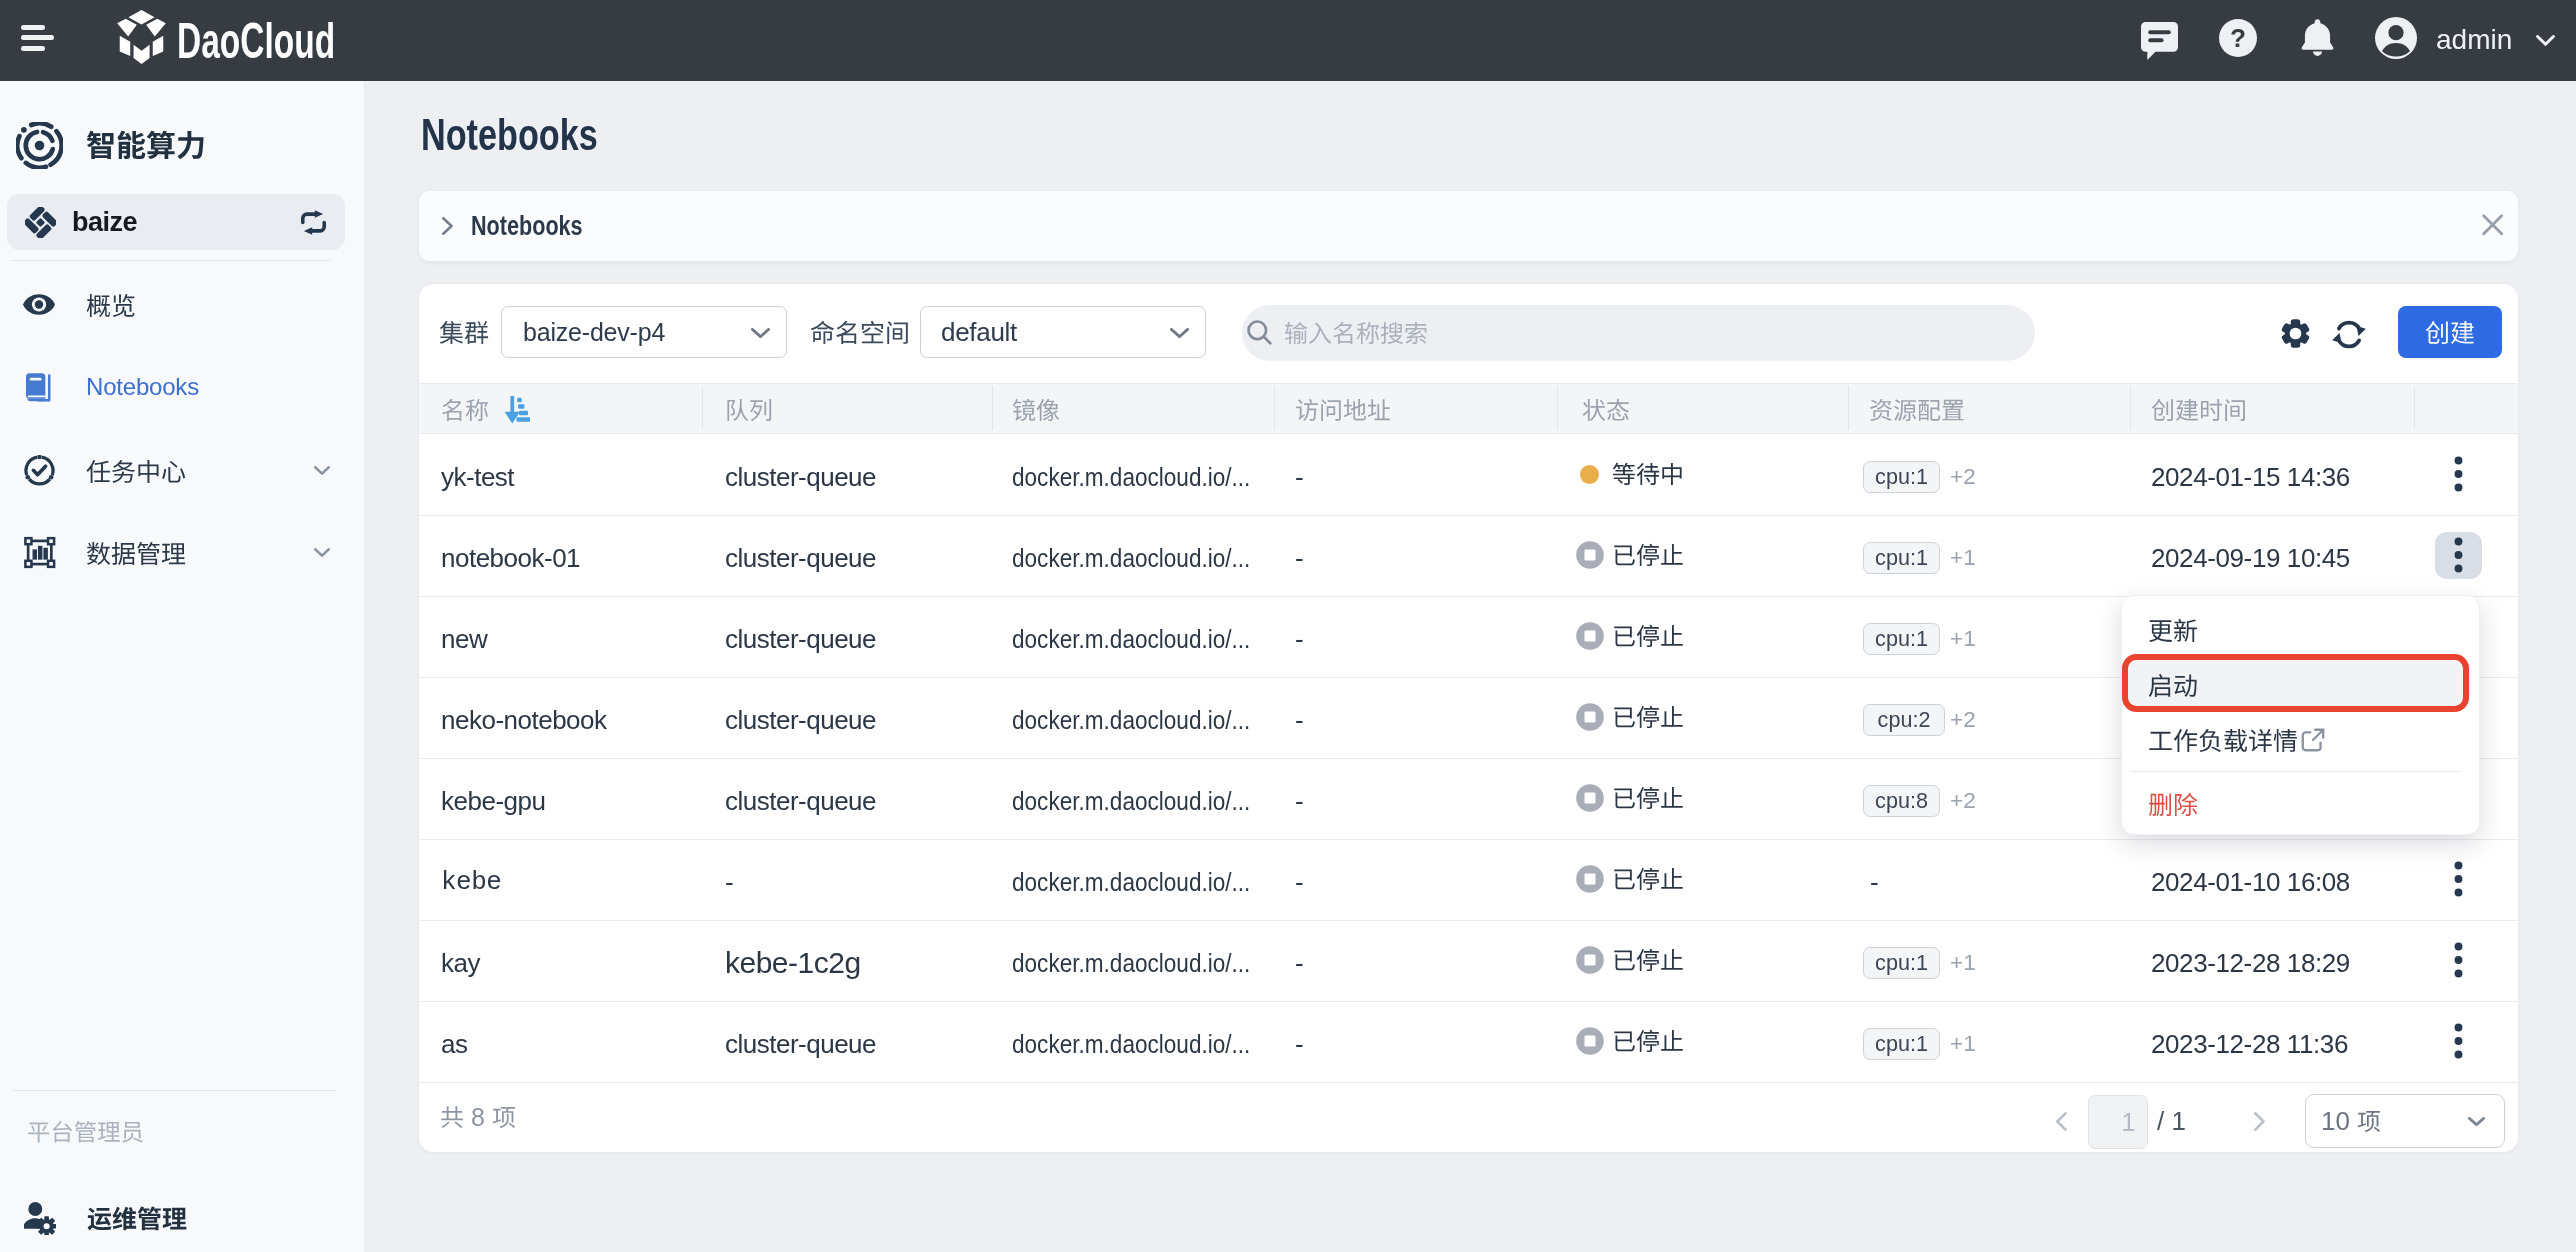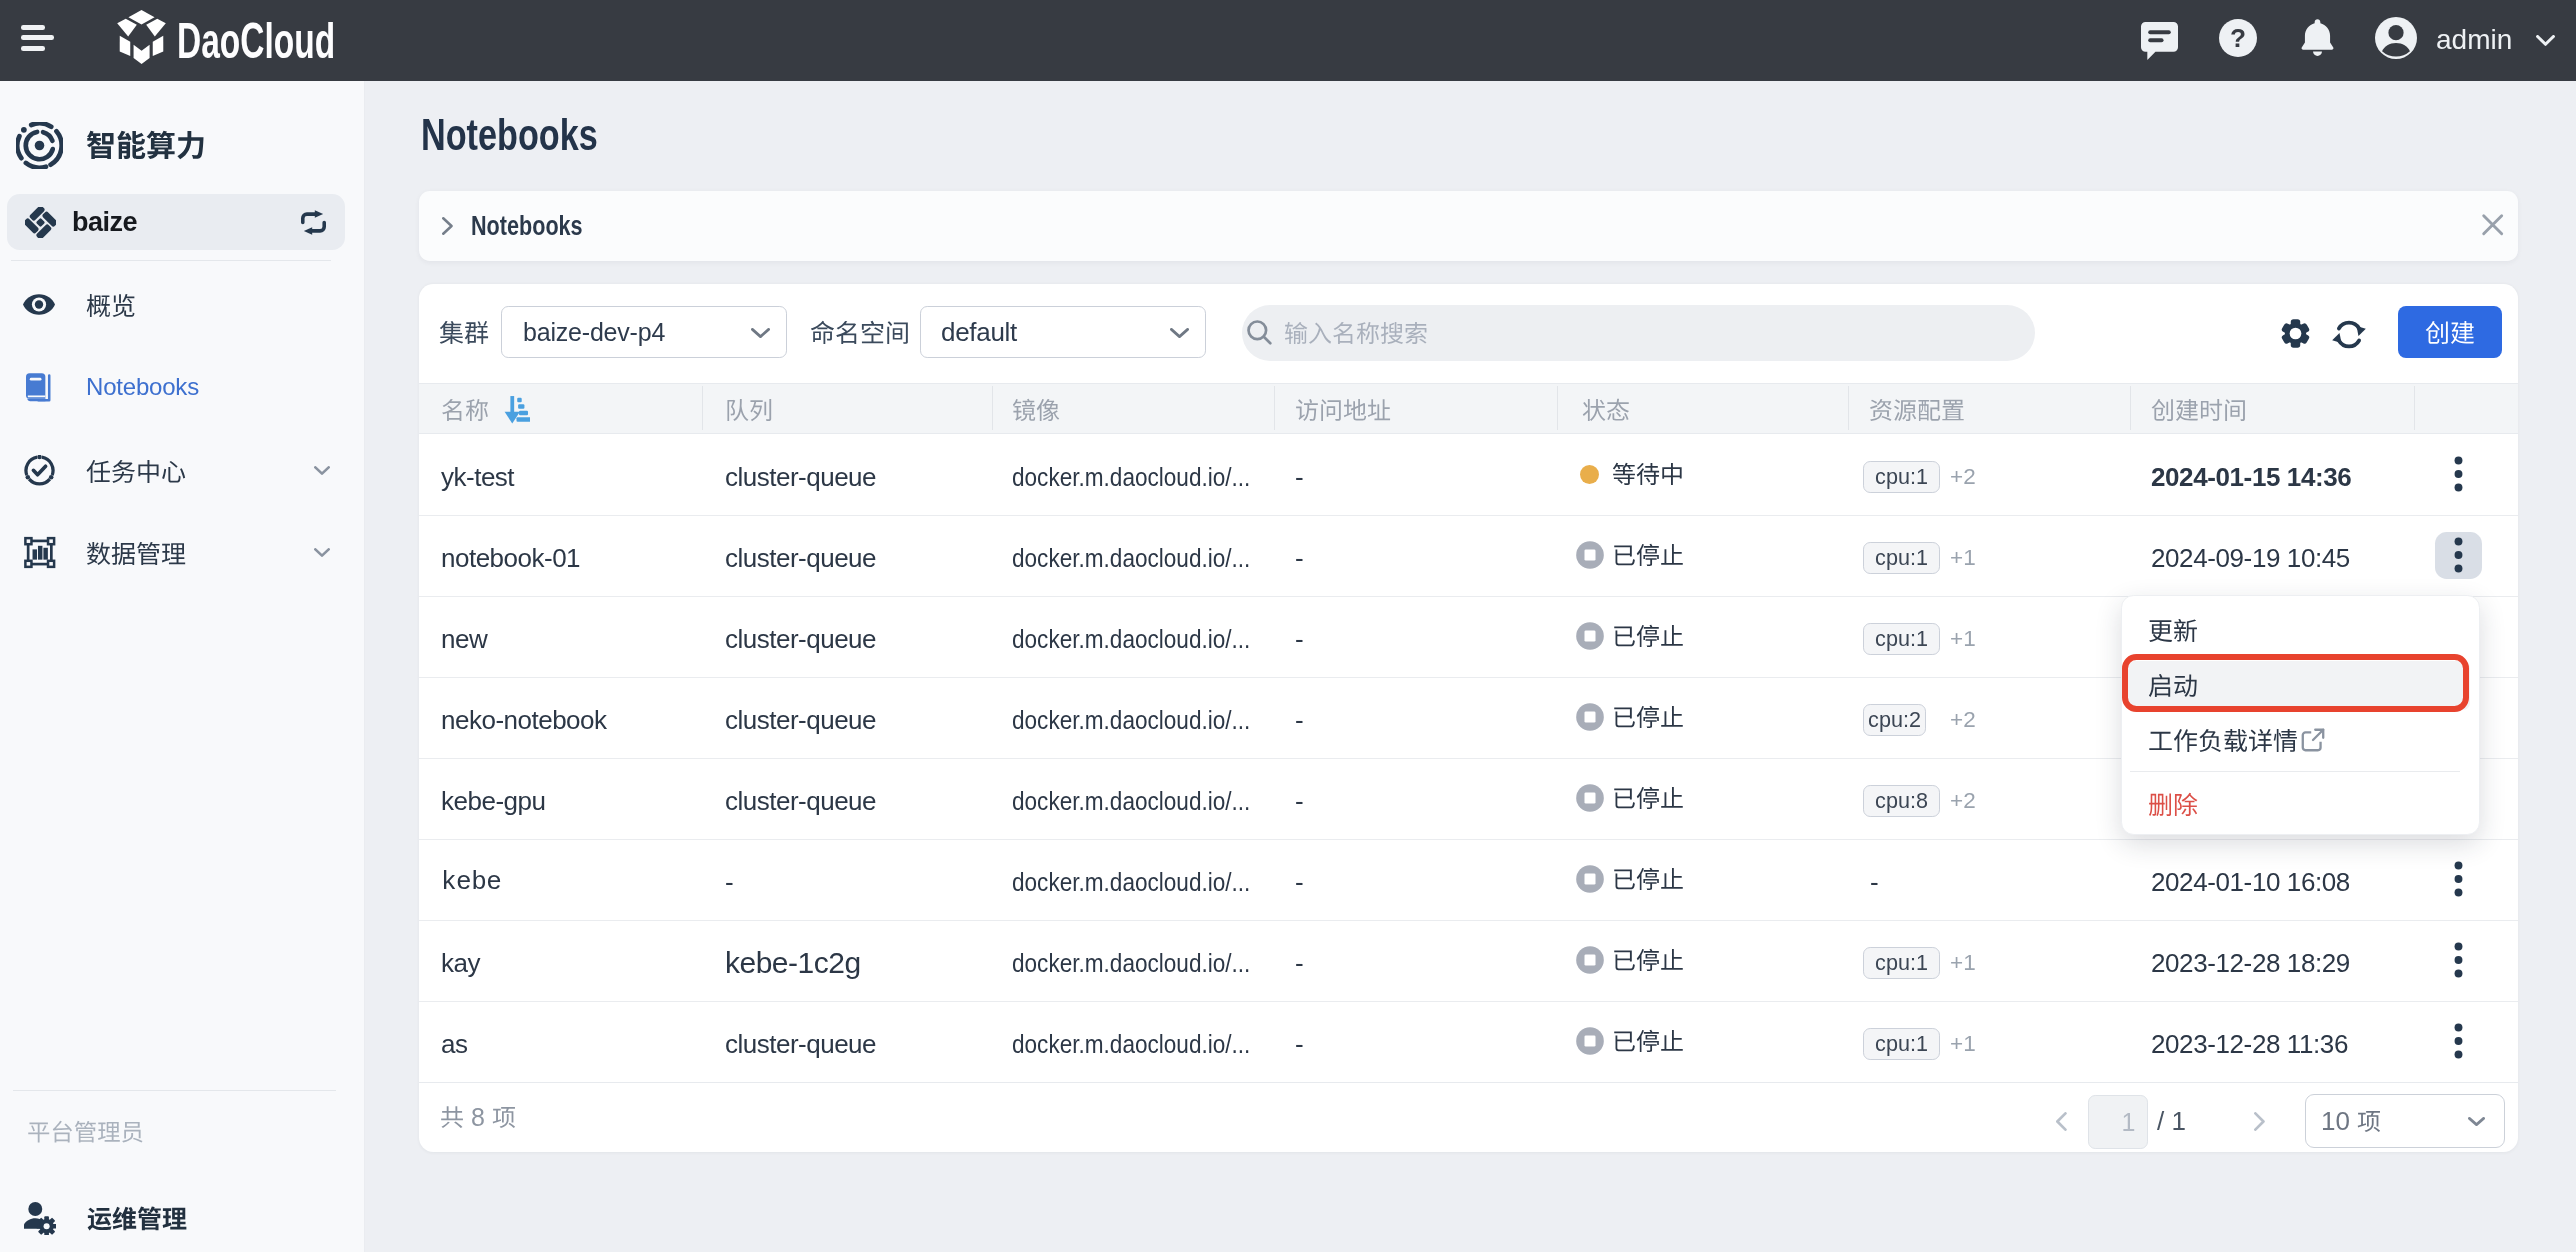--- a/index.html
+++ b/index.html
@@ -310,21 +310,21 @@
       <path d="M578 35C549 120 495 200 433 252L460 269V338H147V401H460V491H48V557H665V645H80V711H665V870C665 884 660 888 642 889C624 890 565 890 497 888C508 908 521 938 525 959C607 959 663 958 697 948C731 936 741 915 741 871V711H929V645H741V557H956V491H537V401H861V338H537V269H521C543 245 564 218 583 188H651C681 227 710 274 722 307L787 279C776 253 755 220 732 188H945V124H619C631 101 641 77 650 52ZM223 754C288 797 360 861 393 908L451 861C417 814 343 752 278 711ZM186 35C152 124 96 211 33 270C51 279 82 300 96 312C129 279 161 236 191 188H231C250 227 268 272 274 302L341 277C335 254 321 220 306 188H488V124H226C237 101 248 78 257 54Z M1415 676C1462 730 1513 805 1534 854L1598 816C1576 768 1523 696 1477 644ZM1255 42C1212 113 1122 197 1044 248C1055 263 1075 293 1083 310C1171 250 1267 157 1325 70ZM1606 45V170H1386V238H1606V365H1327V434H1747V546H1339V615H1747V869C1747 882 1742 887 1726 887C1710 888 1654 889 1594 886C1604 907 1616 938 1619 958C1697 958 1748 958 1780 946C1811 934 1821 913 1821 869V615H1955V546H1821V434H1962V365H1681V238H1910V170H1681V45ZM1272 263C1215 366 1119 469 1029 535C1042 553 1063 592 1069 609C1107 577 1147 539 1185 498V959H1257V412C1287 372 1315 330 1338 289Z M2458 40V219H2096V694H2171V632H2458V959H2537V632H2825V689H2902V219H2537V40ZM2171 558V292H2458V558ZM2825 558H2537V292H2825Z"></path>
     </svg>
   </div>
 <div style="position:absolute;left:1863px;top:461px;width:77px;height:32px;border-radius:7.2px;border:1.8px solid #ccd1da;background:#f4f5f7;box-sizing:border-box;display:flex;align-items:center;justify-content:center">
     <span style="font-size:21.6px;color:#3c4654">cpu:1</span>
   </div>
 <div style="position:absolute;left:1950px;top:459px;height:36px;display:flex;align-items:center;">
     <span style="font-size:22.5px;color:#9aa3ae;font-weight:normal;">+2</span>
   </div>
 <div style="position:absolute;left:2151px;top:459px;height:36px;display:flex;align-items:center;">
-    <span style="font-size:26px;color:#2c3746;font-weight:bold;letter-spacing:-0.4px;">2024-01-15 14:36</span>
+    <span style="font-size:26px;color:#2c3746;font-weight:normal;letter-spacing:-0.4px;">2024-01-15 14:36</span>
   </div>
 <svg style="position:absolute;left:2454px;top:456px" width="9" height="36" viewBox="0 0 10 40" fill="#25384d">
 <circle cx="5" cy="5" r="4.4"></circle>
     <circle cx="5" cy="20" r="4.4"></circle>
     <circle cx="5" cy="35" r="4.4"></circle>
 </svg>
 <div style="position:absolute;left:419px;top:596px;width:2099px;height:0.9px;background:#eaecef"></div>
 <div style="position:absolute;left:441px;top:540px;height:36px;display:flex;align-items:center;">
     <span style="font-size:26px;color:#2c3746;font-weight:normal;letter-spacing:-0.5px;">notebook-01</span>
   </div>
@@ -409,21 +409,21 @@
   </div>
 <svg style="position:absolute;left:1576px;top:703px" width="28" height="28" viewBox="0 0 31 31">
 <circle cx="15.5" cy="15.5" r="15.3" fill="#a8adb8"></circle>
 <rect x="9.4" y="9.4" width="12.2" height="12.2" rx="1.5" fill="#fff"></rect>
 </svg>
 <div style="position:absolute;left:1612px;top:699px;height:36px;display:flex;align-items:center;color:#2c3746">
     <svg class="c" style="font-size:24px;width:3em" viewBox="0 0 3000 1000">
       <path d="M93 102V177H747V440H222V275H146V778C146 902 197 932 359 932C397 932 695 932 735 932C900 932 933 877 952 693C930 689 896 676 876 662C862 823 845 858 736 858C668 858 408 858 355 858C245 858 222 843 222 779V514H747V564H825V102Z M1467 302H1795V386H1467ZM1398 248V440H1867V248ZM1309 503V666H1375V565H1883V666H1951V503ZM1564 55C1578 77 1592 105 1603 130H1325V194H1951V130H1684C1672 101 1651 63 1632 35ZM1398 640V701H1594V875C1594 887 1590 891 1574 892C1559 892 1503 892 1443 891C1453 910 1463 936 1467 956C1545 956 1596 956 1629 947C1661 936 1669 916 1669 877V701H1860V640ZM1263 42C1211 193 1124 343 1032 441C1045 458 1066 497 1074 515C1103 483 1132 446 1159 405V959H1228V292C1268 219 1303 141 1332 63Z M2188 261V836H2049V910H2949V836H2577V450H2905V375H2577V43H2499V836H2265V261Z"></path>
     </svg>
   </div>
-<div style="position:absolute;left:1863px;top:704px;width:63px;height:32px;border-radius:7.2px;border:1.8px solid #ccd1da;background:#f4f5f7;box-sizing:border-box;display:flex;align-items:center;justify-content:center">
+<div style="position:absolute;left:1863px;top:704px;width:82px;height:32px;border-radius:7.2px;border:1.8px solid #ccd1da;background:#f4f5f7;box-sizing:border-box;display:flex;align-items:center;justify-content:center">
     <span style="font-size:21.6px;color:#3c4654">cpu:2</span>
   </div>
 <div style="position:absolute;left:1950px;top:702px;height:36px;display:flex;align-items:center;">
     <span style="font-size:22.5px;color:#9aa3ae;font-weight:normal;">+2</span>
   </div>
 <svg style="position:absolute;left:2454px;top:699px" width="9" height="36" viewBox="0 0 10 40" fill="#25384d">
 <circle cx="5" cy="5" r="4.4"></circle>
     <circle cx="5" cy="20" r="4.4"></circle>
     <circle cx="5" cy="35" r="4.4"></circle>
 </svg>

